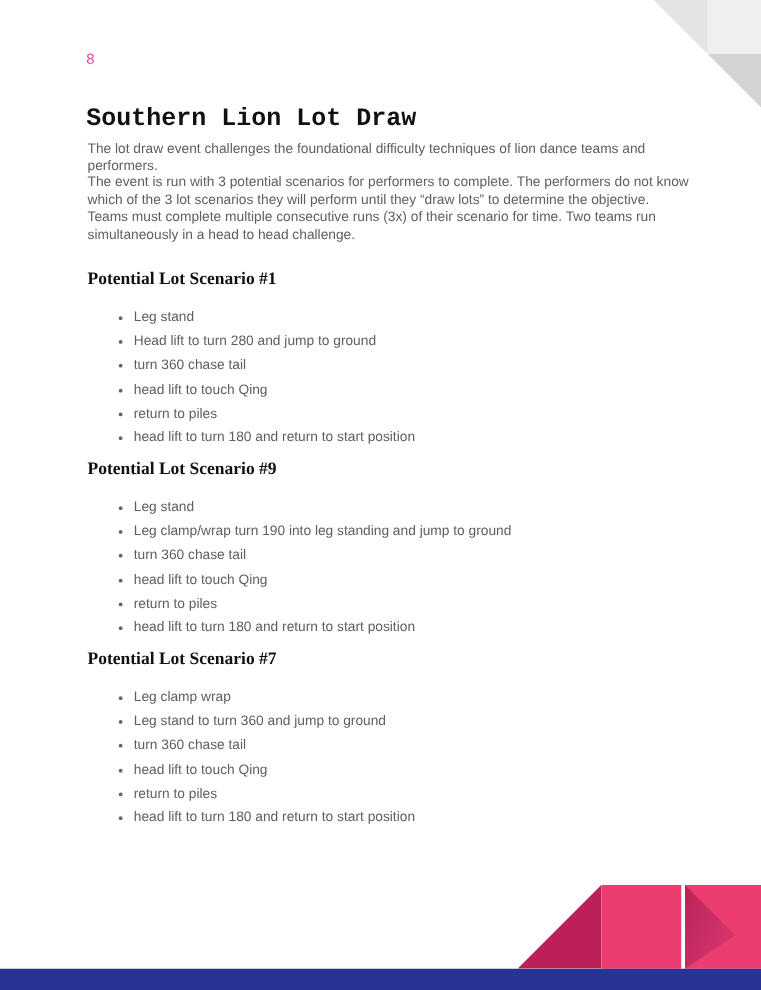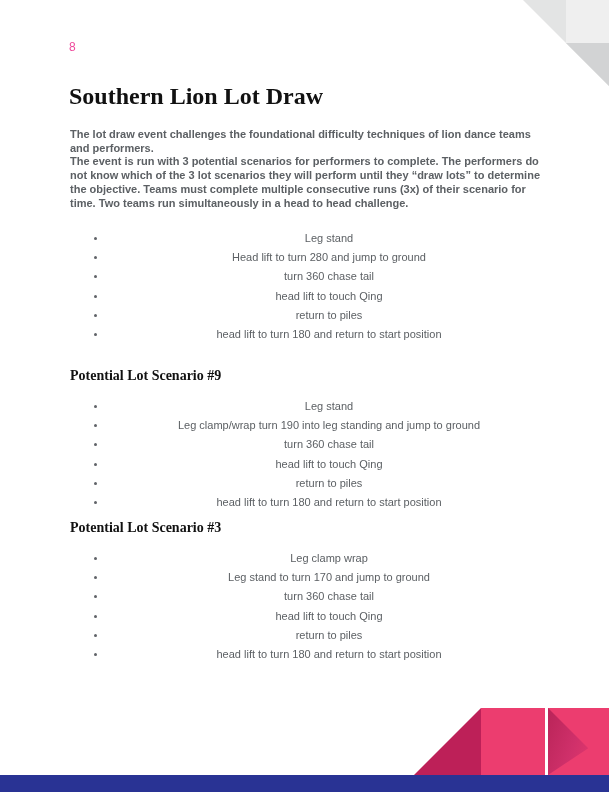--- a/index.html
+++ b/index.html
@@ -36,29 +36,28 @@
 
   
   .page-number {
     position: absolute; left: 69px; top: 40px;
     font-size: 12px; line-height: 14px;
     color: #ef4b9c;
   }
   .doc-title {
     position: absolute; left: 69px; top: 84px;
     margin: 0;
-    font-family: Liberation Serif, serif;
+    font-family: Liberation Mono, monospace;
     font-weight: bold;
-    font-size: 24px; line-height: 24px;
+    font-size: 20px; line-height: 24px;
     color: #111111;
   }
   .intro {
-    position: absolute; left: 70px; top: 128px;
+    position: absolute; left: 70px; top: 113px;
     width: 481px;
-    font-weight: bold;
   }
   .intro p {
     margin: 0;
     font-size: 11px; line-height: 13.7px;
     color: #5c6064;
   }
   .scenario {
     position: absolute; left: 70px;
     width: 481px;
   }
@@ -68,21 +67,20 @@
   .scenario h2 {
     margin: 0;
     font-family: "Liberation Serif", serif;
     font-weight: bold;
     font-size: 14px; line-height: 16px;
     color: #111111;
   }
   .scenario ul {
     margin: 13px 0 0 0;
     padding: 0 0 0 37px;
-    text-align: center;
   }
   .scenario li {
     font-size: 11px; line-height: 19.2px;
     color: #5c6064;
   }
   .scenario li::marker { color: #606368; font-size: 10px; }
 
   
   .footer-bar {
     position: absolute; left: 0; bottom: 0;
@@ -125,20 +123,21 @@
   <span class="page-number">8</span>
 
   <h1 class="doc-title">Southern Lion Lot Draw</h1>
 
   <div class="intro">
     <p>The lot draw event challenges the foundational difficulty techniques of lion dance teams and performers.</p>
     <p>The event is run with 3 potential scenarios for performers to complete. The performers do not know which of the 3 lot scenarios they will perform until they “draw lots” to determine the objective. Teams must complete multiple consecutive runs (3x) of their scenario for time. Two teams run simultaneously in a head to head challenge.</p>
   </div>
 
   <section class="scenario scenario-1">
+    <h2>Potential Lot Scenario #1</h2>
     <ul>
       <li>Leg stand</li>
       <li>Head lift to turn 280 and jump to ground</li>
       <li>turn 360 chase tail</li>
       <li>head lift to touch Qing</li>
       <li>return to piles</li>
       <li>head lift to turn 180 and return to start position</li>
     </ul>
   </section>
 
@@ -148,24 +147,24 @@
       <li>Leg stand</li>
       <li>Leg clamp/wrap turn 190 into leg standing and jump to ground</li>
       <li>turn 360 chase tail</li>
       <li>head lift to touch Qing</li>
       <li>return to piles</li>
       <li>head lift to turn 180 and return to start position</li>
     </ul>
   </section>
 
   <section class="scenario scenario-3">
-    <h2>Potential Lot Scenario #3</h2>
+    <h2>Potential Lot Scenario #7</h2>
     <ul>
       <li>Leg clamp wrap</li>
-      <li>Leg stand to turn 170 and jump to ground</li>
+      <li>Leg stand to turn 360 and jump to ground</li>
       <li>turn 360 chase tail</li>
       <li>head lift to touch Qing</li>
       <li>return to piles</li>
       <li>head lift to turn 180 and return to start position</li>
     </ul>
   </section>
 
   <div class="footer-tri-dark"></div>
   <div class="footer-rect-mid"></div>
   <div class="footer-rect-right">

